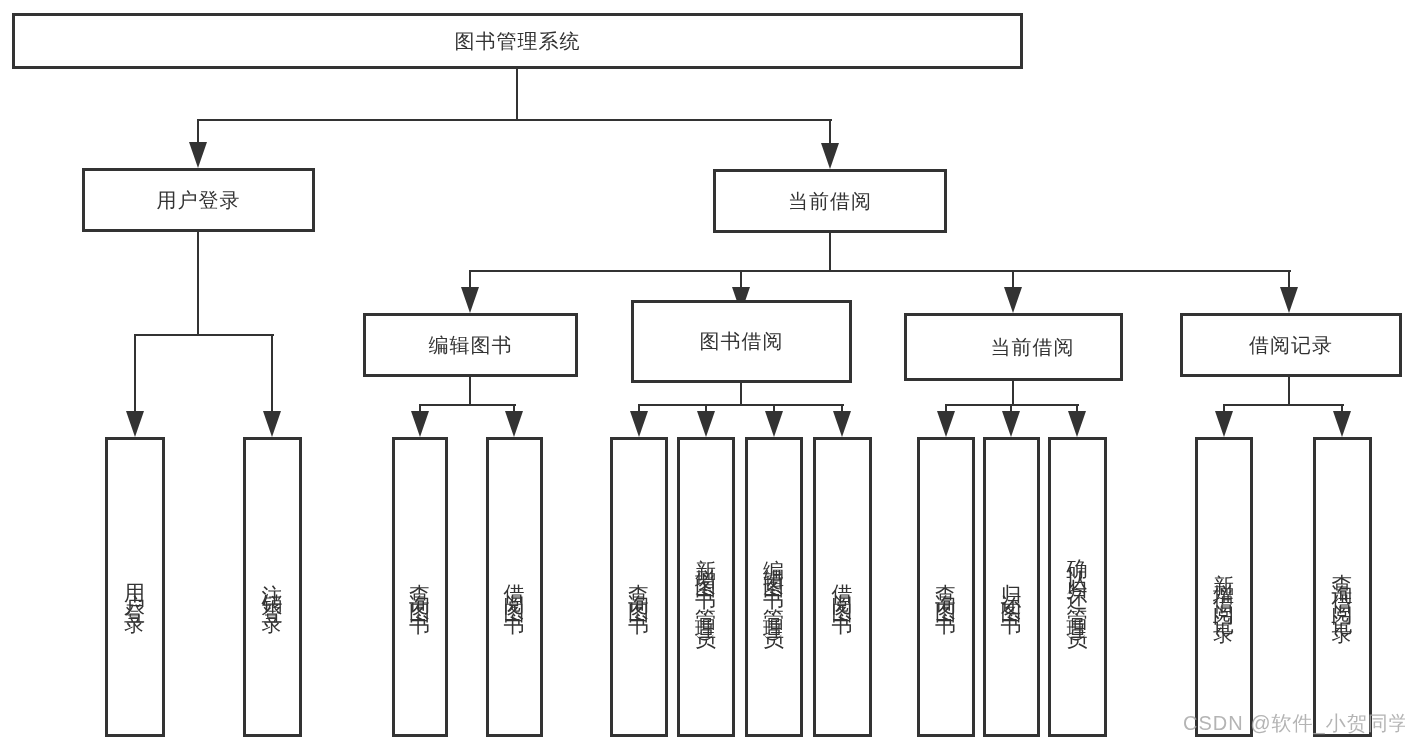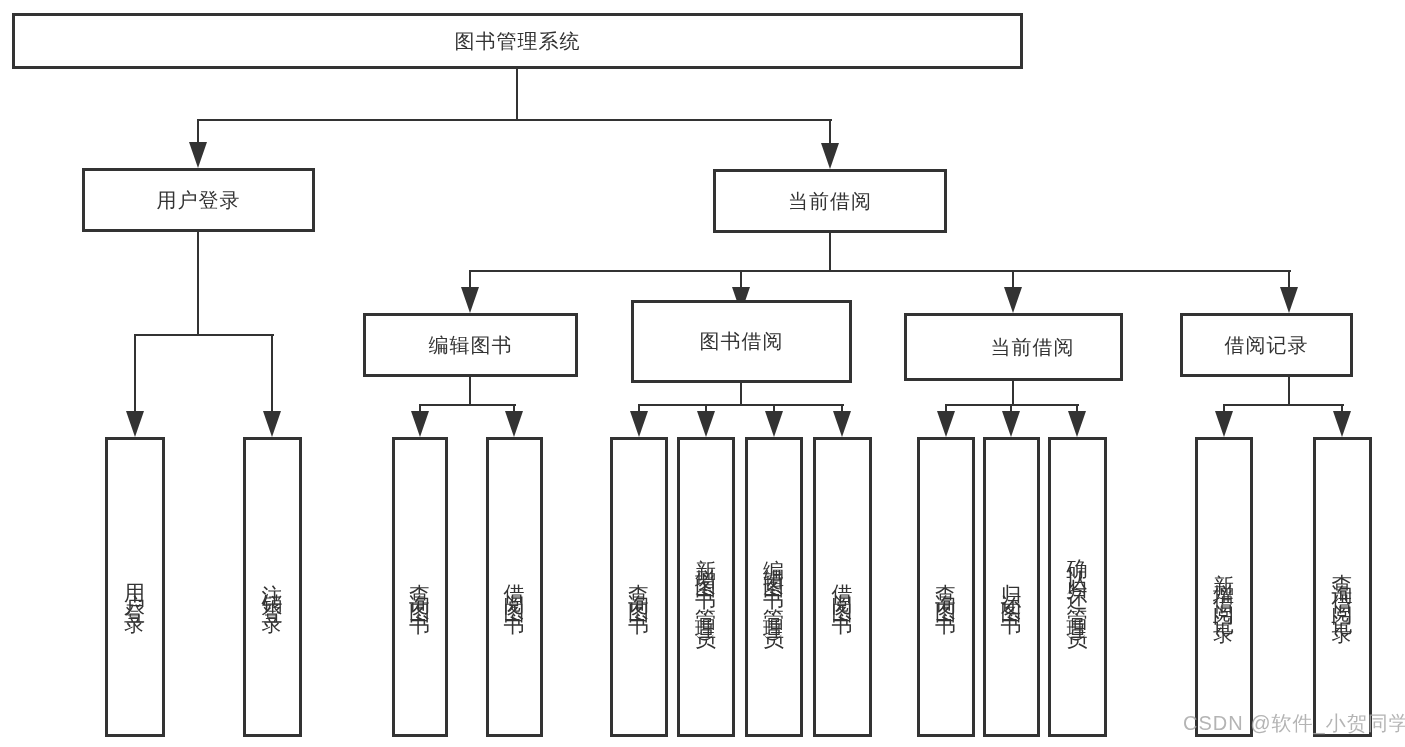--- a/index.html
+++ b/index.html
@@ -76,21 +76,21 @@
 
   <div class="hbox" style="left:363px; top:313px; width:215px; height:64px;">
     <span>编辑图书</span>
   </div>
   <div class="hbox" style="left:631px; top:300px; width:221px; height:83px;text-align:right;">
     <span>图书借阅</span>
   </div>
   <div class="hbox" style="left:904px; top:313px; width:219px; height:68px;padding-left:38px;">
     <span>当前借阅</span>
   </div>
-  <div class="hbox" style="left:1180px; top:313px; width:173px; height:64px;">
+  <div class="hbox" style="left:1180px; top:313px; width:222px; height:64px;">
     <span>借阅记录</span>
   </div>
 
   <div class="vline" style="left:469px; top:377px; height:29px;"></div>
   <div class="hline" style="left:419px; top:404px; width:97px;"></div>
   <div class="vline" style="left:419px; top:404px; height:10px;"></div>
   <div class="arrow" style="left:411px; top:411px;"></div>
   <div class="vline" style="left:513px; top:404px; height:10px;"></div>
   <div class="arrow" style="left:505px; top:411px;"></div>
 

